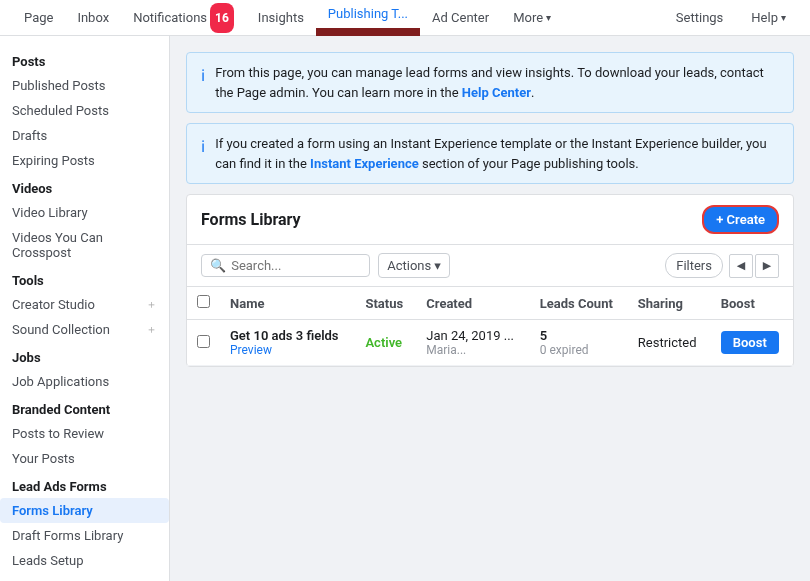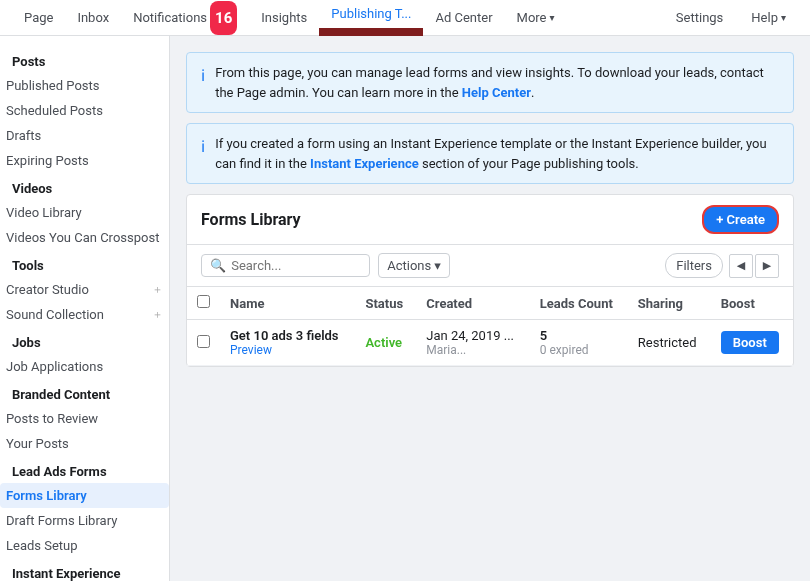--- a/index.html
+++ b/index.html
@@ -3,30 +3,30 @@
   <meta charset="utf-8">
   <style>
     * { box-sizing: border-box; margin: 0; padding: 0; font-family: -apple-system, BlinkMacSystemFont, 'Segoe UI', Roboto, sans-serif; font-size: 13px; }
     body { background: #f0f2f5; color: #1c1e21; }
 
     
     .top-nav { background: #fff; border-bottom: 1px solid #dddfe2; display: flex; align-items: center; height: 36px; padding: 0 12px; position: relative; }
     .top-nav-left { display: flex; gap: 0; }
     .nav-item { padding: 0 12px; height: 36px; display: flex; align-items: center; color: #4b4f56; cursor: pointer; font-size: 13px; white-space: nowrap; }
     .nav-item.active { color: #1877f2; border-bottom: 8px solid #7f1d1d; font-weight: 400; }
-    .nav-badge { background: #f02849; color: #fff; border-radius: 8px; padding: 8px 5px; font-size: 15px; font-weight: bold; margin-left: 3px; }
+    .nav-badge { background: #f02849; color: #fff; border-radius: 8px; padding: 8px 5px; font-size: 12px; font-weight: bold; margin-left: 3px; }
     .top-nav-right { margin-left: auto; display: flex; gap: 4px; }
 
     
     .layout { display: flex; height: calc(581px - 36px); }
 
     
     .sidebar { width: 170px; background: #fff; border-right: 1px solid #dddfe2; overflow-y: auto; padding: 10px 0; flex-shrink: 0; }
     .sidebar-section-title { padding: 8px 12px 4px 12px; font-weight: 700; font-size: 13px; color: #1c1e21; }
-    .sidebar-item { padding: 5px 6px; color: #4b4f56; cursor: pointer; display: flex; align-items: center; justify-content: space-between; }
+    .sidebar-item { padding: 5px 12px; color: #4b4f56; cursor: pointer; display: flex; align-items: center; justify-content: space-between; }
     .sidebar-item.active { background: #e7f0fd; color: #1877f2; border-radius: 4px; font-weight: 600; }
     .sidebar-item-label { font-size: 13px; }
     .expand-icon { color: #aaa; font-size: 11px; }
 
     
     .main { flex: 1; overflow-y: auto; padding: 16px; }
 
     
     .info-banner { background: #e8f4fd; border: 1px solid #b3d8f5; border-radius: 4px; padding: 10px 14px; margin-bottom: 10px; display: flex; gap: 10px; line-height: 1.5; font-size: 13px; color: #1c1e21; }
     .info-icon { color: #1877f2; font-size: 16px; flex-shrink: 0; margin-top: 1px; }

